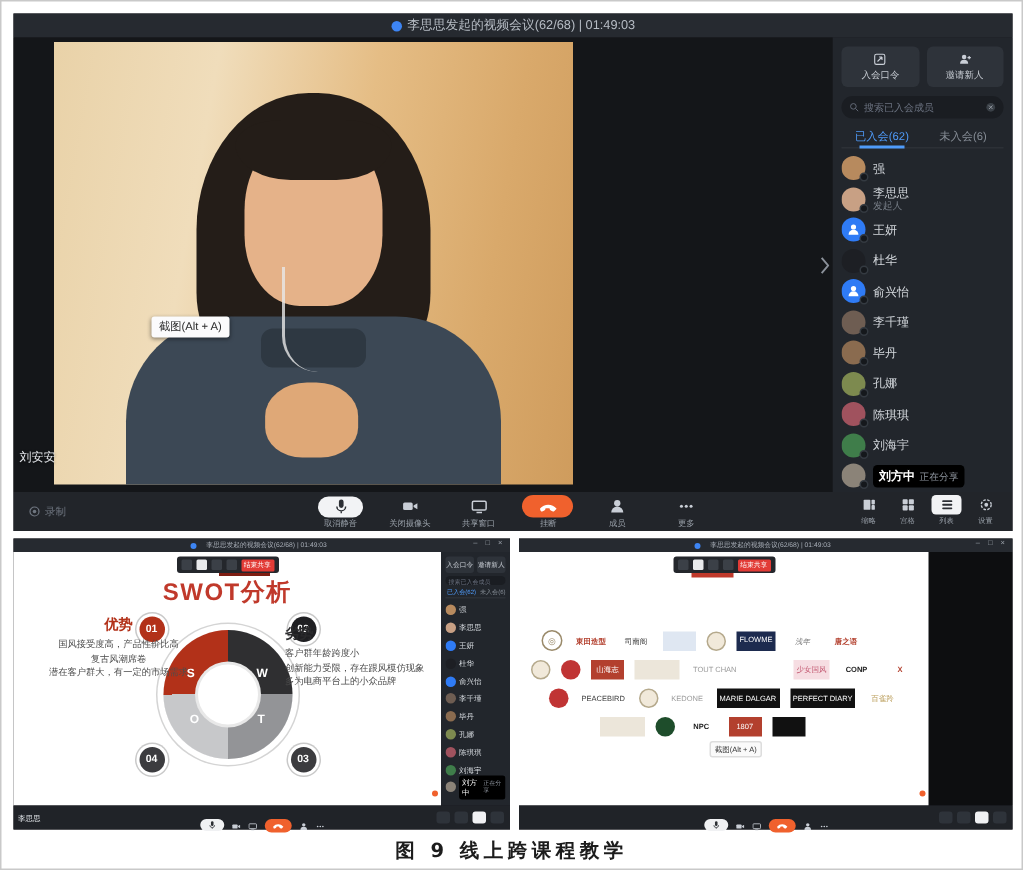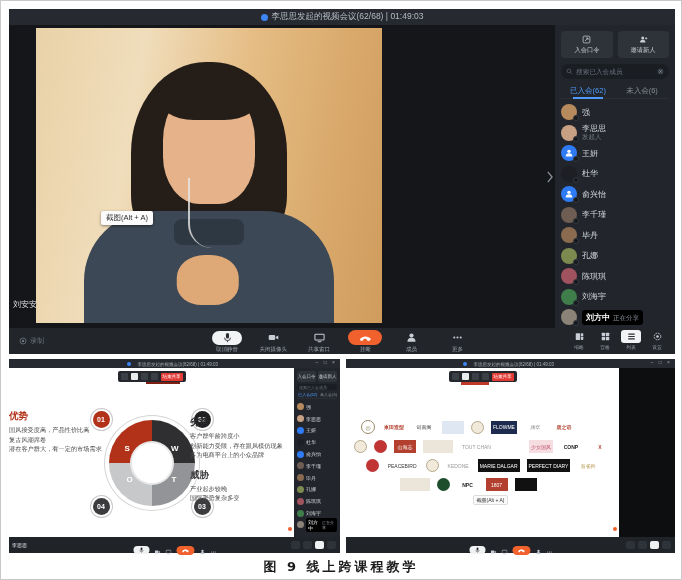--- a/index.html
+++ b/index.html
@@ -146,21 +146,21 @@
   .ltr-o { left:18px; bottom:22px; } .ltr-t { right:18px; bottom:22px; }
   .num-badge { position:absolute; width:17px; height:17px; border-radius:50%; color:#fff; font-size:7px; font-weight:bold;
                display:flex; align-items:center; justify-content:center; box-shadow:0 0 0 2px #fff,0 0 0 3px #c9c9c9; }
   .nb-01 { left:-16px; top:-9px; background:#b23119; }
   .nb-02 { right:-16px; top:-9px; background:#1f1f22; }
   .nb-03 { right:-16px; bottom:-9px; background:#3c3c3f; }
   .nb-04 { left:-16px; bottom:-9px; background:#3c3c3f; }
   .swot-block { position:absolute; }
   .sb-title { font-size:9.5px; font-weight:bold; margin-bottom:2px; }
   .sb-line { font-size:6.2px; color:#4c4c4c; line-height:1.55; white-space:nowrap; }
-  #blk-s { left:0; top:42px; width:108px; text-align:left; } #blk-s .sb-title { color:#b23119; }
+  #blk-s { left:16px; top:42px; width:108px; text-align:center; } #blk-s .sb-title { color:#b23119; }
   #blk-w { right:2px; top:48px; width:102px; } #blk-w .sb-title { color:#2a2a2c; }
   #blk-o { left:2px; bottom:26px; width:108px; text-align:right; } #blk-o .sb-title { color:#2f2f31; }
   #blk-t { right:2px; bottom:34px; width:102px; } #blk-t .sb-title { color:#3c3c3f; }
 
   
   .expo-overline { position:absolute; top:14px; left:50%; transform:translateX(-22px); width:28px; height:3px; background:#c0392b; }
   .expo-title { position:absolute; top:19px; left:0; right:0; text-align:center; font-size:16px; font-weight:bold; color:#b3402e; }
   .expo-title .hs { display:inline-block; vertical-align:middle; margin-left:4px; }
   .hs svg { width:15px; height:11px; }
   .logo-wall { position:absolute; top:52px; left:8px; right:8px; display:flex; flex-wrap:wrap; gap:6px 7px;
@@ -527,20 +527,21 @@
   <div class="mini-body">
     <div class="slide">
       <div class="float-bar">
         <span class="fb-sq"></span>
         <span class="fb-sq lit"></span>
         <span class="fb-sq"></span>
         <span class="fb-sq"></span>
         <span class="fb-red">结束共享</span>
       </div>
       <div class="swot-overline"></div>
+      <div class="swot-title">SWOT分析</div>
       <div class="swot-circle">
         <div class="hole"></div>
         <span class="sw-letter ltr-s">S</span>
         <span class="sw-letter ltr-w">W</span>
         <span class="sw-letter ltr-o">O</span>
         <span class="sw-letter ltr-t">T</span>
         <span class="num-badge nb-01">01</span>
         <span class="num-badge nb-02">02</span>
         <span class="num-badge nb-03">03</span>
         <span class="num-badge nb-04">04</span>
@@ -549,25 +550,20 @@
           <div class="sb-title">优势</div>
           <div class="sb-line">国风接受度高，产品性价比高</div>
           <div class="sb-line">复古风潮席卷</div>
           <div class="sb-line">潜在客户群大，有一定的市场需求</div>
         </div>
       <div class="swot-block" id="blk-w">
           <div class="sb-title">劣势</div>
           <div class="sb-line">客户群年龄跨度小</div>
           <div class="sb-line">创新能力受限，存在跟风模仿现象</div>
           <div class="sb-line">多为电商平台上的小众品牌</div>
-        </div>
-      <div class="swot-block" id="blk-t">
-          <div class="sb-title">威胁</div>
-          <div class="sb-line">产业起步较晚</div>
-          <div class="sb-line">国际形势复杂多变</div>
         </div>
       <div class="scroll-dot"></div>
     </div>
     <div class="msb">
       <div class="msb-btns">
         <div class="msb-btn">入会口令</div>
         <div class="msb-btn">邀请新人</div>
       </div>
       <div class="msb-search">搜索已入会成员</div>
       <div class="msb-tabs">

